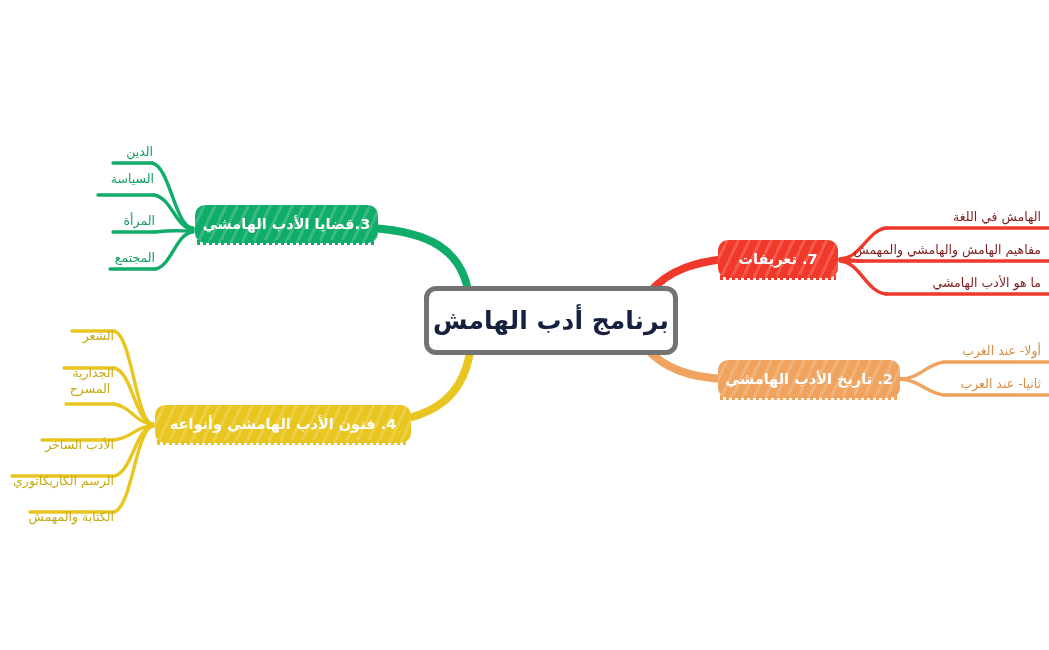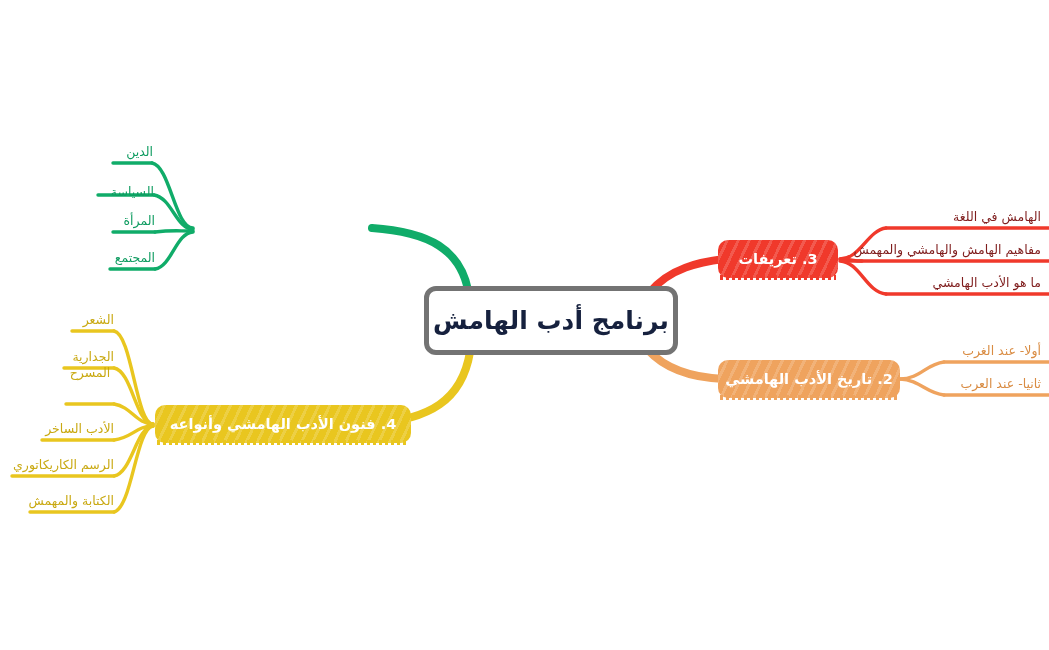--- a/index.html
+++ b/index.html
@@ -115,21 +115,21 @@
     direction: rtl;
     z-index: 4;
     line-height: 14px;
   }
   .leaf.right { text-align: right; }
   .leaf.left  { text-align: right; }
 
   .leaf.c-red    { color: #7f1d1d; }
   .leaf.c-orange { color: #d98c43; }
   .leaf.c-green  { color: #0f9c61; }
-  .leaf.c-yellow { color: #c9a912; }
+  .leaf.c-yellow { color: #c9a912; margin-top: 16px; }
 </style>
 </head>
 <body>
 
 <div id="canvas">
 
   <svg id="wires" viewBox="0 0 1049 650" xmlns="http://www.w3.org/2000/svg">
 
     <path d="M 372 228 C 430 232 460 250 468 290" fill="none" stroke="#10ac69" stroke-width="8" stroke-linecap="round"></path>
 
@@ -183,41 +183,44 @@
 
     <path d="M 153 426 C 136 428 132 508 114 512" fill="none" stroke="#e9c61f" stroke-width="3.4" stroke-linecap="round"></path>
     <line x1="30" y1="512" x2="114" y2="512" stroke="#e9c61f" stroke-width="3.4" stroke-linecap="round"></line>
   </svg>
 
   <div class="root-node">
     <span class="root-label">برنامج أدب الهامش</span>
   </div>
 
   <div class="branch-node" id="node-red">
-    <span class="branch-label">3. تعريفات</span>
+    <span class="branch-label">7. تعريفات</span>
   </div>
 
   <div class="branch-node" id="node-orange">
     <span class="branch-label">2. تاريخ الأدب الهامشي</span>
   </div>
 
+  <div class="branch-node" id="node-green">
+    <span class="branch-label">3.قضايا الأدب الهامشي</span>
+  </div>
 
   <div class="branch-node" id="node-yellow">
     <span class="branch-label">4. فنون الأدب الهامشي وأنواعه</span>
   </div>
 
   <div class="leaf right c-red" style="right:8px; top:210px;">الهامش في اللغة</div>
   <div class="leaf right c-red" style="right:8px; top:243px;">مفاهيم الهامش والهامشي والمهمش</div>
   <div class="leaf right c-red" style="right:8px; top:276px;">ما هو الأدب الهامشي</div>
 
   <div class="leaf right c-orange" style="right:8px; top:344px;">أولا- عند الغرب</div>
   <div class="leaf right c-orange" style="right:8px; top:377px;">ثانيا- عند العرب</div>
 
   <div class="leaf left c-green" style="left:113px; width:40px; top:145px;">الدين</div>
-  <div class="leaf left c-green" style="left:98px; width:56px; top:185px;">السياسة</div>
+  <div class="leaf left c-green" style="left:98px; width:56px; top:172px;">السياسة</div>
   <div class="leaf left c-green" style="left:110px; width:45px; top:214px;">المرأة</div>
   <div class="leaf left c-green" style="left:107px; width:48px; top:251px;">المجتمع</div>
 
   <div class="leaf left c-yellow" style="left:72px; width:42px; top:313px;">الشعر</div>
   <div class="leaf left c-yellow" style="left:64px; width:50px; top:350px;">الجدارية</div>
   <div class="leaf left c-yellow" style="left:66px; width:48px; top:366px;text-align:center;">المسرح</div>
   <div class="leaf left c-yellow" style="left:42px; width:72px; top:422px;">الأدب الساخر</div>
   <div class="leaf left c-yellow" style="left:12px; width:102px; top:458px;">الرسم الكاريكاتوري</div>
   <div class="leaf left c-yellow" style="left:30px; width:84px; top:494px;">الكتابة والمهمش</div>
 

